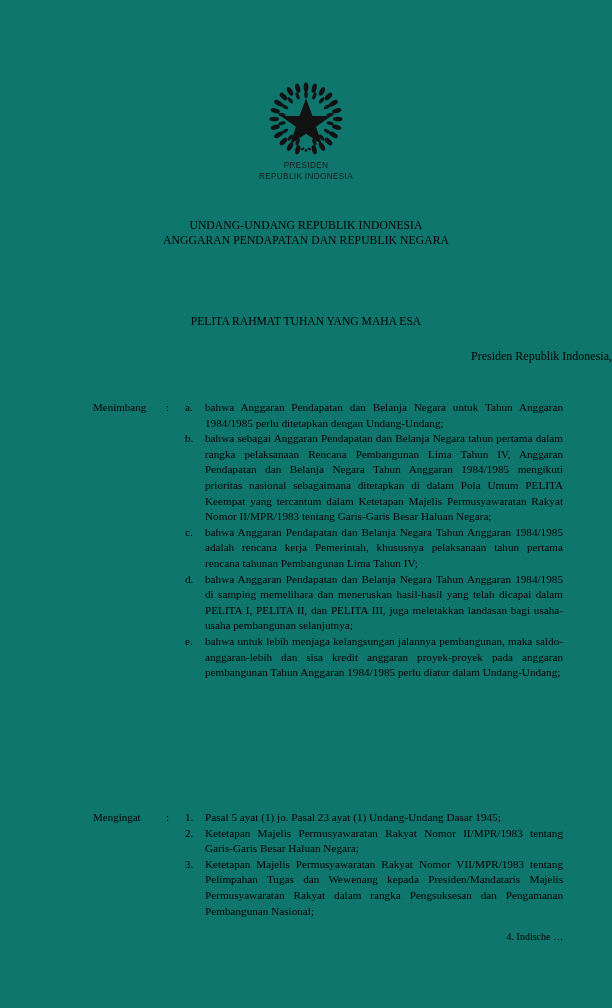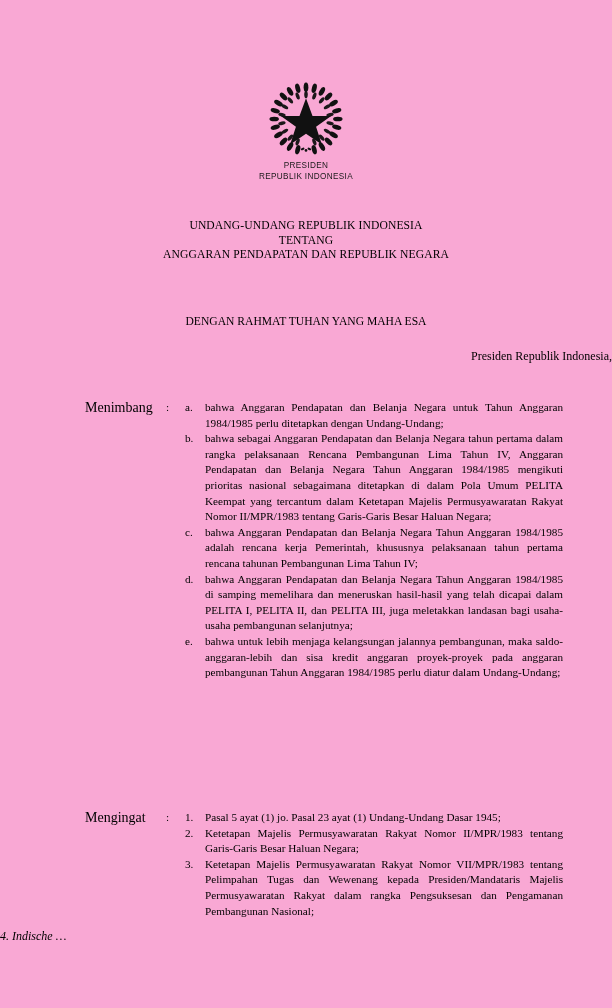--- a/index.html
+++ b/index.html
@@ -4,21 +4,21 @@
 <style>
   html, body {
     margin: 0;
     padding: 0;
     background: #ffffff;
   }
   .page {
     position: relative;
     width: 612px;
     height: 1008px;
-    background: #f9a8d4;
+    background: #0f766e;
     margin: 0 auto;
     font-family: "Liberation Serif", "DejaVu Serif", serif;
     color: #000000;
     overflow: hidden;
   }
 
   
   .emblem-block {
     position: absolute;
     top: 82px;
@@ -67,24 +67,24 @@
 
   
   .clause {
     position: absolute;
     left: 85px;
     width: 478px;
     font-size: 11.2px;
   }
   .clause-label {
     position: absolute;
-    left: 0;
+    left: 8px;
     top: 0;
     width: 78px;
-    font-size: 14px;
+    font-size: 11px;
     line-height: 15.6px;
     white-space: nowrap;
   }
   .clause-colon {
     position: absolute;
     left: 81px;
     top: 0;
     font-size: 11.2px;
     line-height: 15.6px;
   }
@@ -118,24 +118,23 @@
 
   #menimbang-section { top: 400px; }
   #mengingat-section { top: 810px; }
 
   
   .footer-cont {
     position: absolute;
     top: 929px;
     left: 0;
     width: 563px;
-    text-align: left;
-    font-size: 12px;
-    line-height: 15.6px;
-    font-style: italic;
+    text-align: right;
+    font-size: 10px;
+    line-height: 15.6px;
   }
 </style>
 </head>
 <body>
 
 <div class="page">
 
   <div class="emblem-block">
     <svg class="emblem-svg" width="74" height="74" viewBox="0 0 100 100">
       <g fill="#111111">
@@ -197,25 +196,24 @@
       </g>
     </svg>
     <div class="emblem-caption">
       <div>PRESIDEN</div>
       <div>REPUBLIK INDONESIA</div>
     </div>
   </div>
 
   <div class="title-block">
     <div>UNDANG-UNDANG REPUBLIK INDONESIA</div>
-    <div>TENTANG</div>
     <div>ANGGARAN PENDAPATAN DAN REPUBLIK NEGARA</div>
   </div>
 
-  <div class="subtitle-block">DENGAN RAHMAT TUHAN YANG MAHA ESA</div>
+  <div class="subtitle-block">PELITA RAHMAT TUHAN YANG MAHA ESA</div>
   <div class="presiden-line">Presiden Republik Indonesia,</div>
 
   <div class="clause" id="menimbang-section">
     <div class="clause-label">Menimbang</div>
     <div class="clause-colon">:</div>
     <ul class="clause-items">
       <li class="clause-item">
         <span class="marker">a.</span>
         <span class="body">bahwa Anggaran Pendapatan dan Belanja Negara untuk Tahun Anggaran 1984/1985 perlu ditetapkan dengan Undang-Undang;</span>
       </li>

